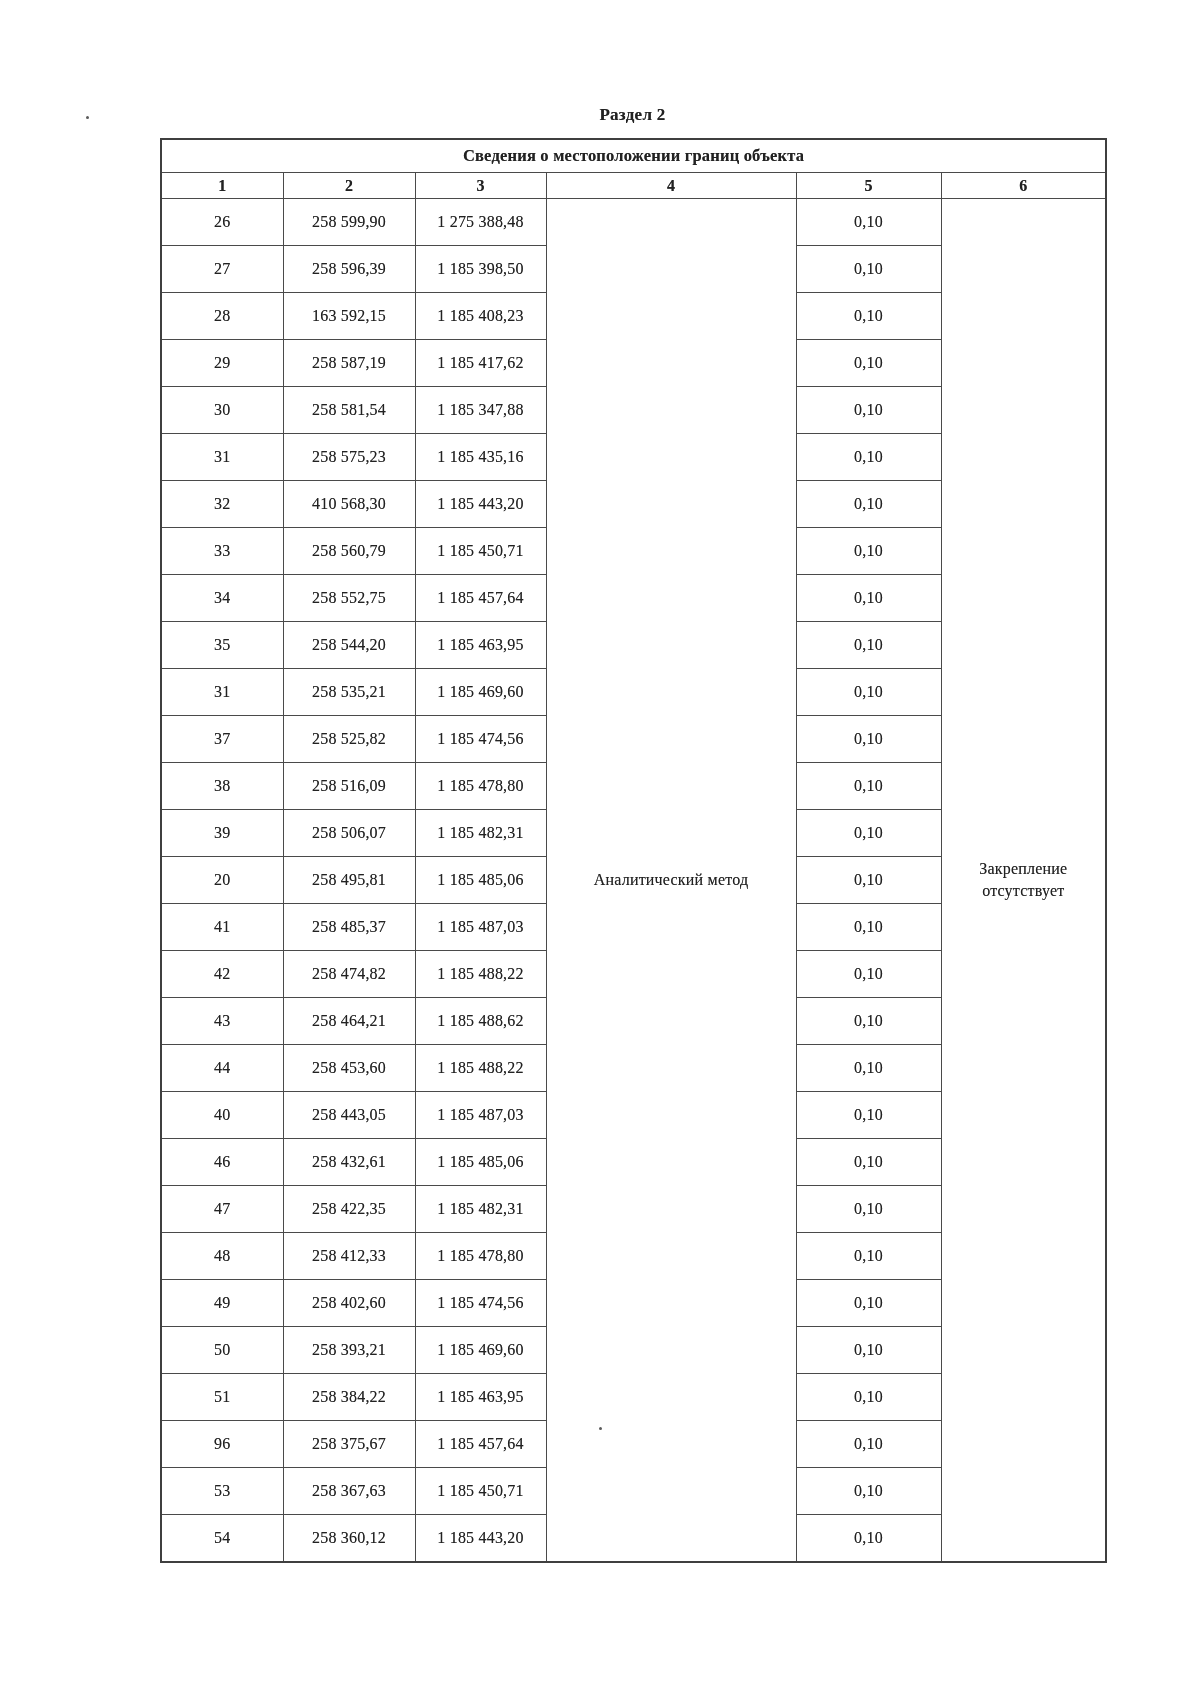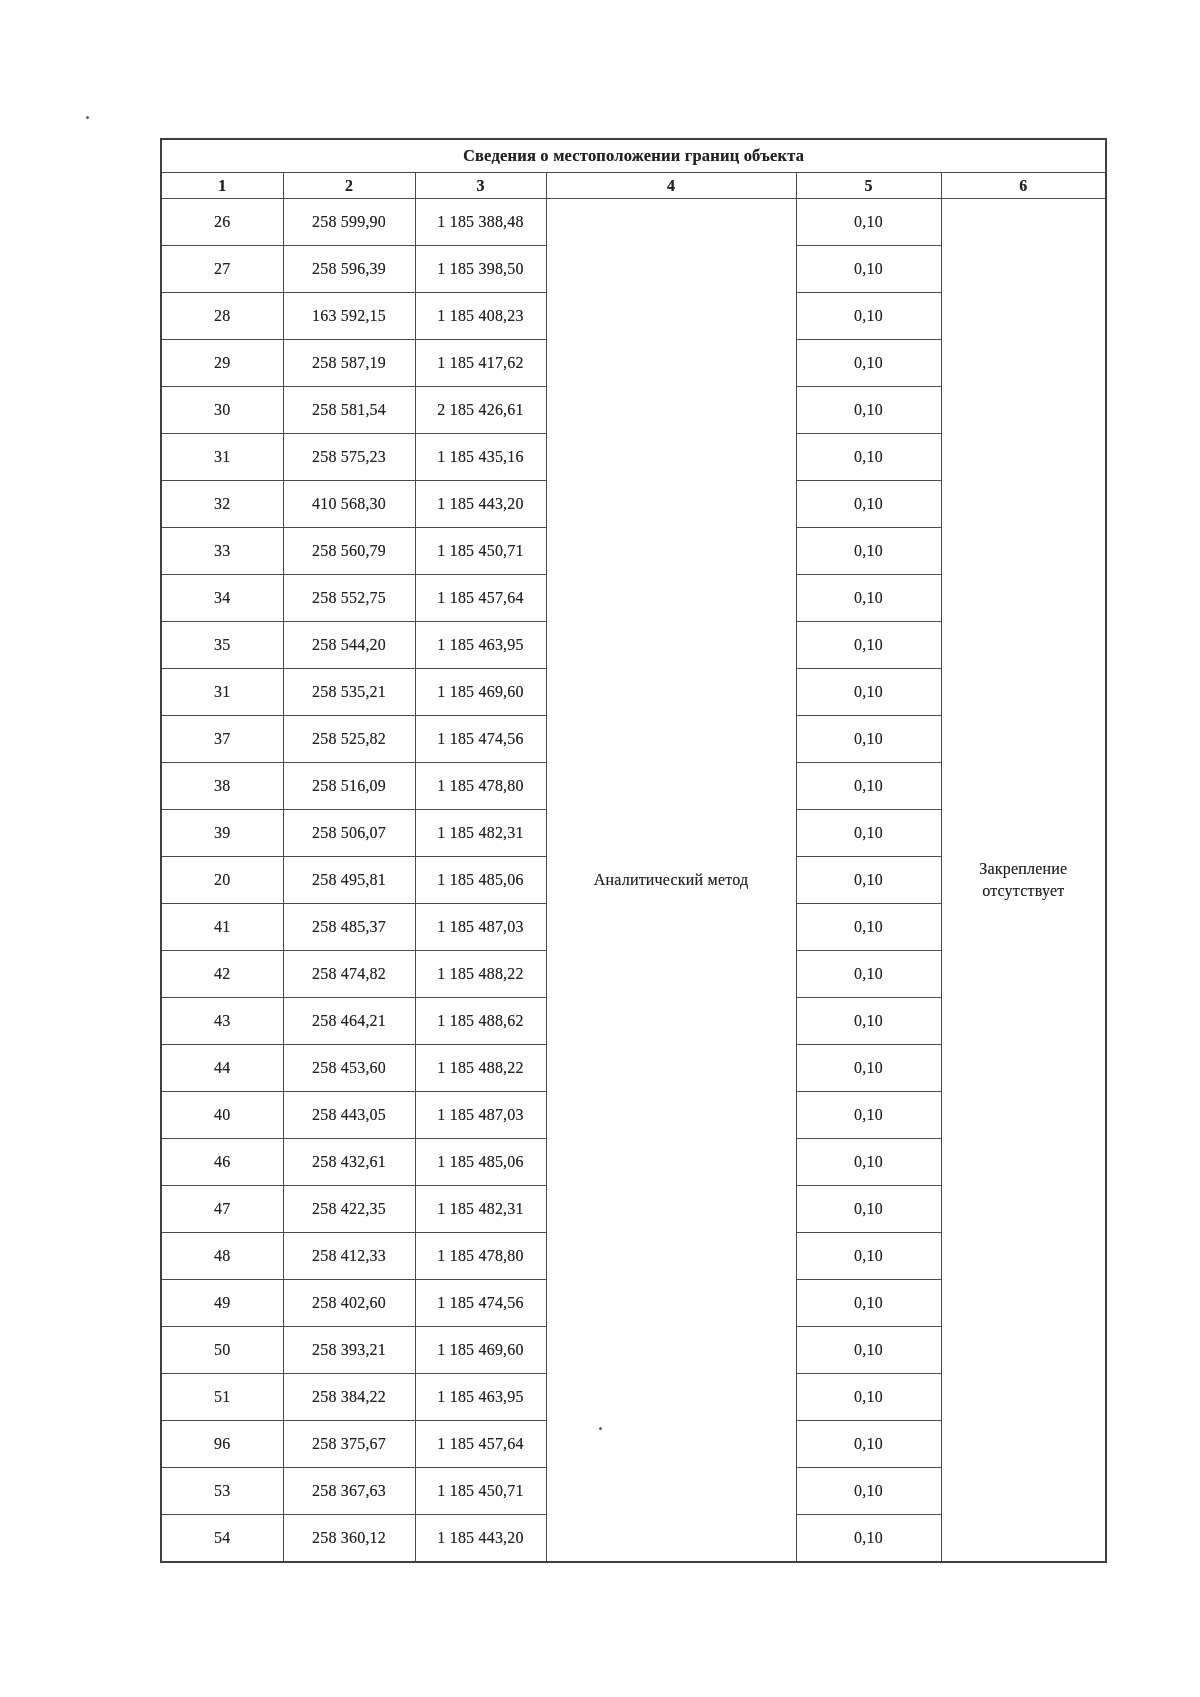--- a/index.html
+++ b/index.html
@@ -89,20 +89,21 @@
   }
 </style>
 </head>
 <body>
 
 <div class="page">
 
   <div class="speck speck-1"></div>
   <div class="speck speck-2"></div>
 
+  <div class="doc-title">Раздел 2</div>
 
   <table class="boundary">
     <colgroup>
       <col style="width:122px">
       <col style="width:132px">
       <col style="width:131px">
       <col style="width:250px">
       <col style="width:145px">
       <col style="width:165px">
     </colgroup>
@@ -116,21 +117,21 @@
         <th>3</th>
         <th>4</th>
         <th>5</th>
         <th>6</th>
       </tr>
     </thead>
     <tbody id="rows">
         <tr>
           <td>26</td>
           <td>258 599,90</td>
-          <td>1 185 388,48</td>
+          <td>1 275 388,48</td>
           <td class="method" rowspan="29">Аналитический метод</td>
           <td>0,10</td>
           <td class="marking" rowspan="29">Закрепление отсутствует</td>
         </tr>
         <tr>
           <td>27</td>
           <td>258 596,39</td>
           <td>1 185 398,50</td>
           <td>0,10</td>
         </tr>
@@ -142,21 +143,21 @@
         </tr>
         <tr>
           <td>29</td>
           <td>258 587,19</td>
           <td>1 185 417,62</td>
           <td>0,10</td>
         </tr>
         <tr>
           <td>30</td>
           <td>258 581,54</td>
-          <td>2 185 426,61</td>
+          <td>1 185 347,88</td>
           <td>0,10</td>
         </tr>
         <tr>
           <td>31</td>
           <td>258 575,23</td>
           <td>1 185 435,16</td>
           <td>0,10</td>
         </tr>
         <tr>
           <td>32</td>

